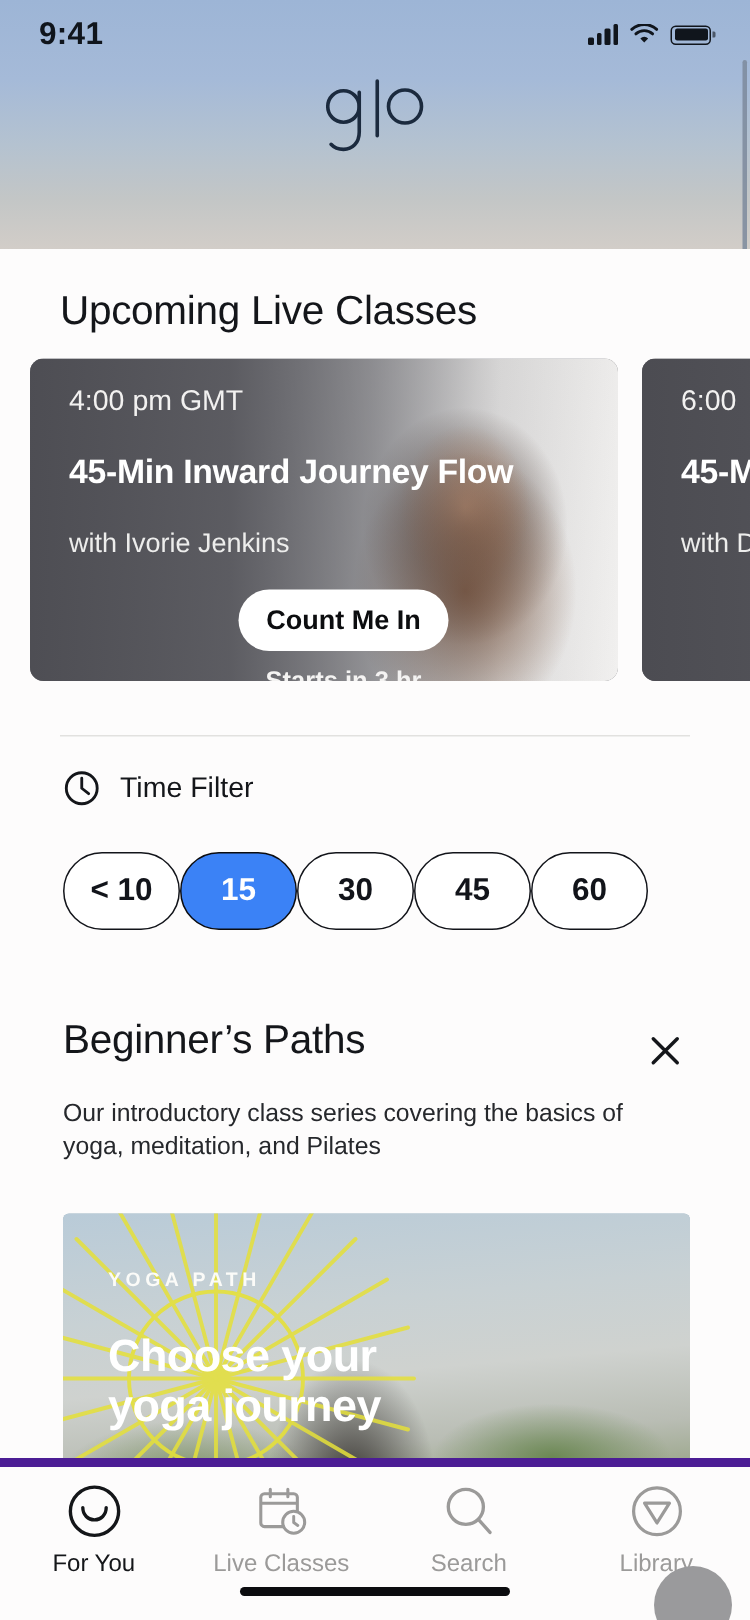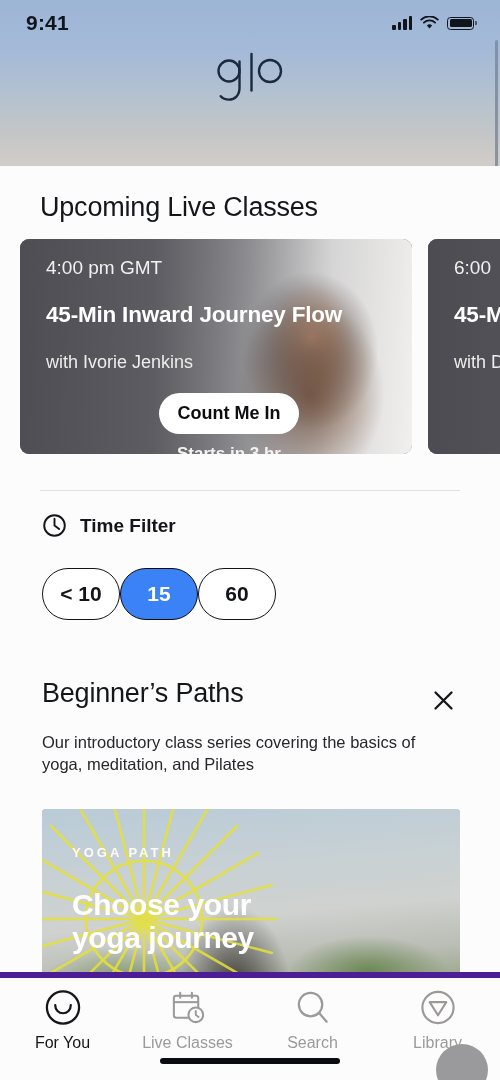--- a/index.html
+++ b/index.html
@@ -76,21 +76,21 @@
     background:#fff; color:#0c0d0f; border:none; border-radius:22px;
     font-size:18px; font-weight:bold; padding:10px 19px;
     font-family:"Liberation Sans", sans-serif; cursor:pointer; white-space:nowrap;
   }
   .starts { font-size:17px; font-weight:bold; color:#f4f3f2; white-space:nowrap; }
 
   .divider { height:1px; background:#e2e1df; margin:36px 40px 0 40px; }
 
   
   .filter-head { display:flex; align-items:center; gap:13px; padding:22px 0 0 42px; }
-  .filter-label { font-size:19px; font-weight:bold; color:#14161a; }
+  .filter-label { font-size:19px; font-weight:normal; color:#14161a; }
   .pills { display:flex; padding:30px 0 0 42px; }
   .pill {
     border:1.7px solid #12141a; border-radius:26px; background:#fff;
     min-width:78px; height:52px; display:flex; align-items:center; justify-content:center;
     font-size:21px; font-weight:bold; color:#12141a; cursor:pointer;
     font-family:"Liberation Sans", sans-serif; padding:0 14px;
   }
   .pill.active { background:#3b82f6; color:#fff; border-color:#0b0c0f; }
 
   
@@ -215,20 +215,22 @@
       <svg width="25" height="25" viewBox="0 0 25 25">
         <circle cx="12.5" cy="12.5" r="10.3" fill="none" stroke="#14161a" stroke-width="1.9"></circle>
         <path d="M12.5 5.8v6.7l4.6 3.6" fill="none" stroke="#14161a" stroke-width="1.9" stroke-linecap="round" stroke-linejoin="round"></path>
       </svg>
       <span class="filter-label">Time Filter</span>
     </div>
 
     <div class="pills">
       <div class="pill">&lt; 10</div>
       <div class="pill active">15</div>
+      <div class="pill">30</div>
+      <div class="pill">45</div>
       <div class="pill">60</div>
     </div>
 
     <div class="paths">
       <div class="paths-top">
         <div class="paths-title">Beginner’s Paths</div>
         <button class="close-btn">
           <svg width="25" height="25" viewBox="0 0 25 25">
             <path d="M4.5 4.5 20.5 20.5M20.5 4.5 4.5 20.5" stroke="#14161a" stroke-width="2.3" stroke-linecap="round"></path>
           </svg>

